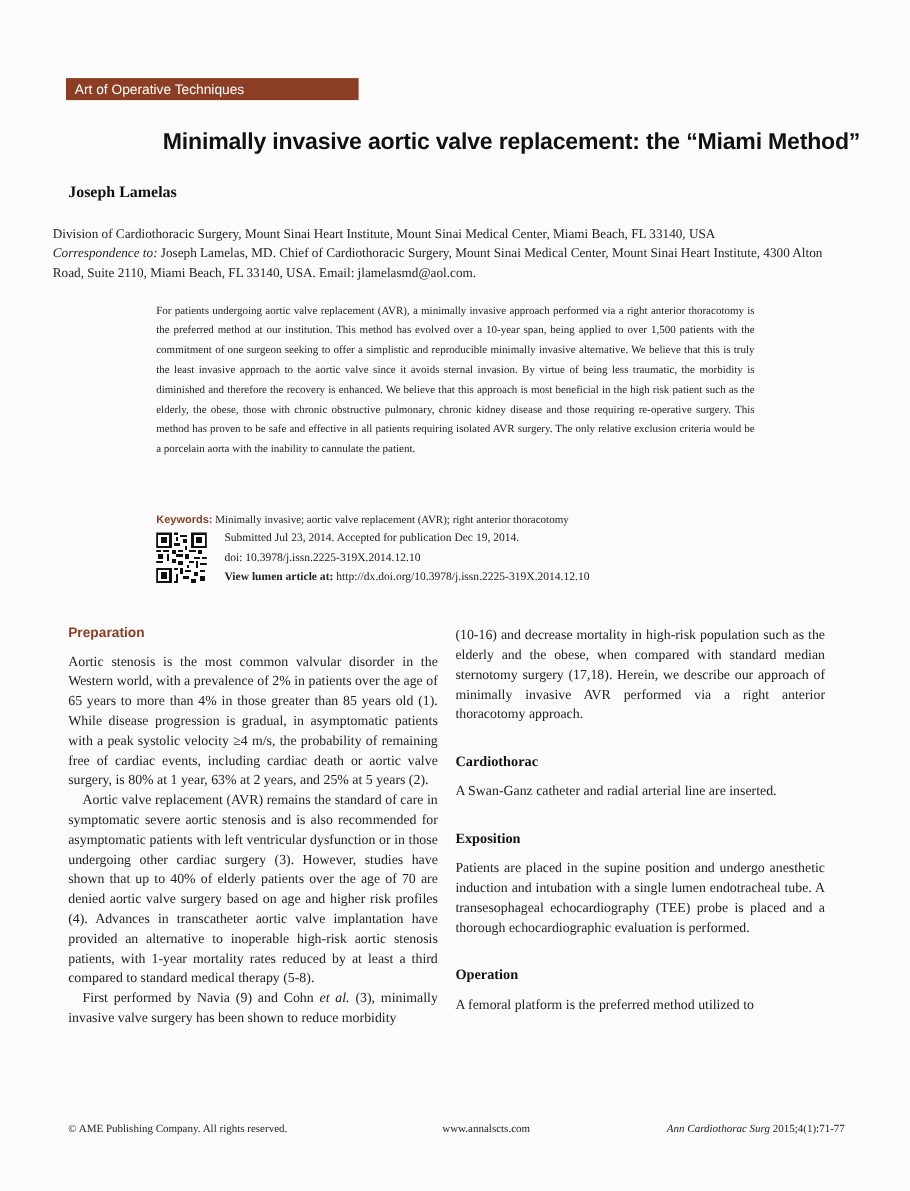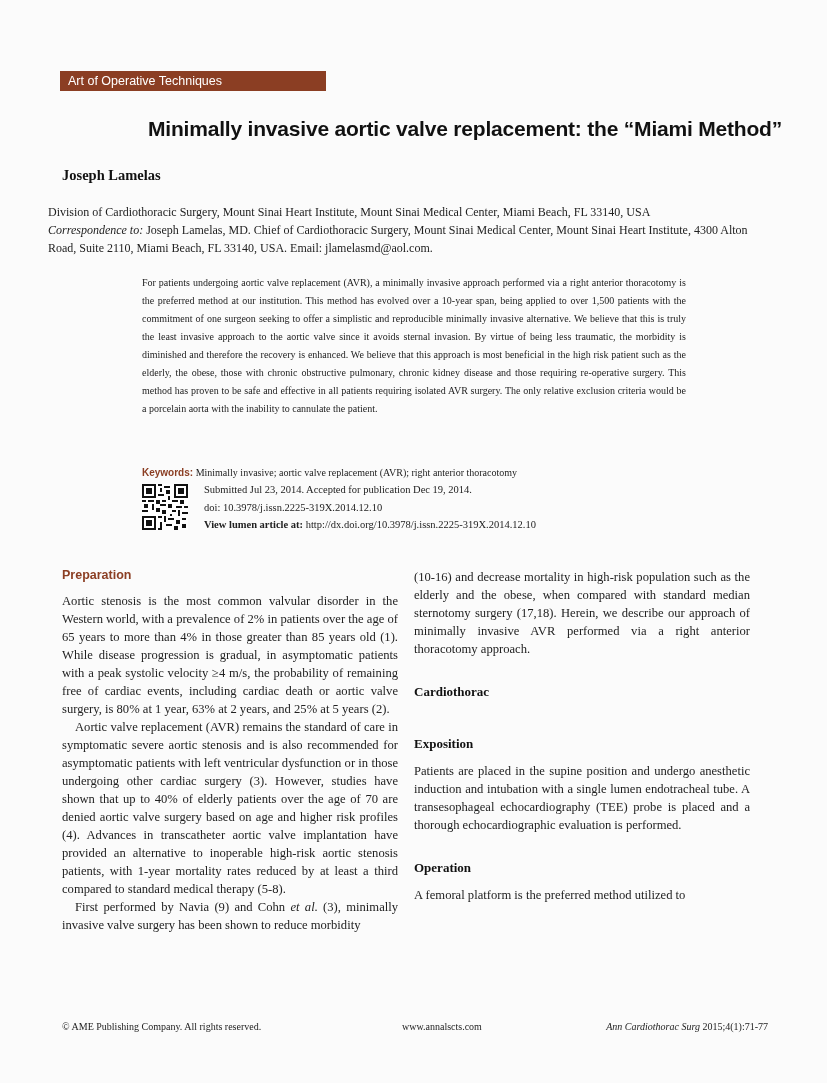--- a/index.html
+++ b/index.html
@@ -149,20 +149,21 @@
   <p class="para indent">Aortic valve replacement (AVR) remains the standard of care in symptomatic severe aortic stenosis and is also recommended for asymptomatic patients with left ventricular dysfunction or in those undergoing other cardiac surgery (3). However, studies have shown that up to 40% of elderly patients over the age of 70 are denied aortic valve surgery based on age and higher risk profiles (4). Advances in transcatheter aortic valve implantation have provided an alternative to inoperable high-risk aortic stenosis patients, with 1-year mortality rates reduced by at least a third compared to standard medical therapy (5-8).</p>
   <p class="para indent">
     <span>First performed by Navia (9) and Cohn </span><i>et al.</i><span> (3), minimally invasive valve surgery has been shown to reduce morbidity</span>
   </p>
 </div>
 
 <div class="col col-right serif" style="top:568px;">
   <p class="para">(10-16) and decrease mortality in high-risk population such as the elderly and the obese, when compared with standard median sternotomy surgery (17,18). Herein, we describe our approach of minimally invasive AVR performed via a right anterior thoracotomy approach.</p>
   <div class="gap18" style="height:26px;"></div>
   <h3 class="sub-head">Cardiothorac</h3>
+  <p class="para">A Swan-Ganz catheter and radial arterial line are inserted.</p>
   <div class="gap18" style="height:26px;"></div>
   <h3 class="sub-head">Exposition</h3>
   <p class="para">Patients are placed in the supine position and undergo anesthetic induction and intubation with a single lumen endotracheal tube. A transesophageal echocardiography (TEE) probe is placed and a thorough echocardiographic evaluation is performed.</p>
   <div class="gap18" style="height:26px;"></div>
   <h3 class="sub-head">Operation</h3>
   <p class="para">A femoral platform is the preferred method utilized to</p>
 </div>
 
 <div class="footer serif">
   <span class="f-left">© AME Publishing Company. All rights reserved.</span>

